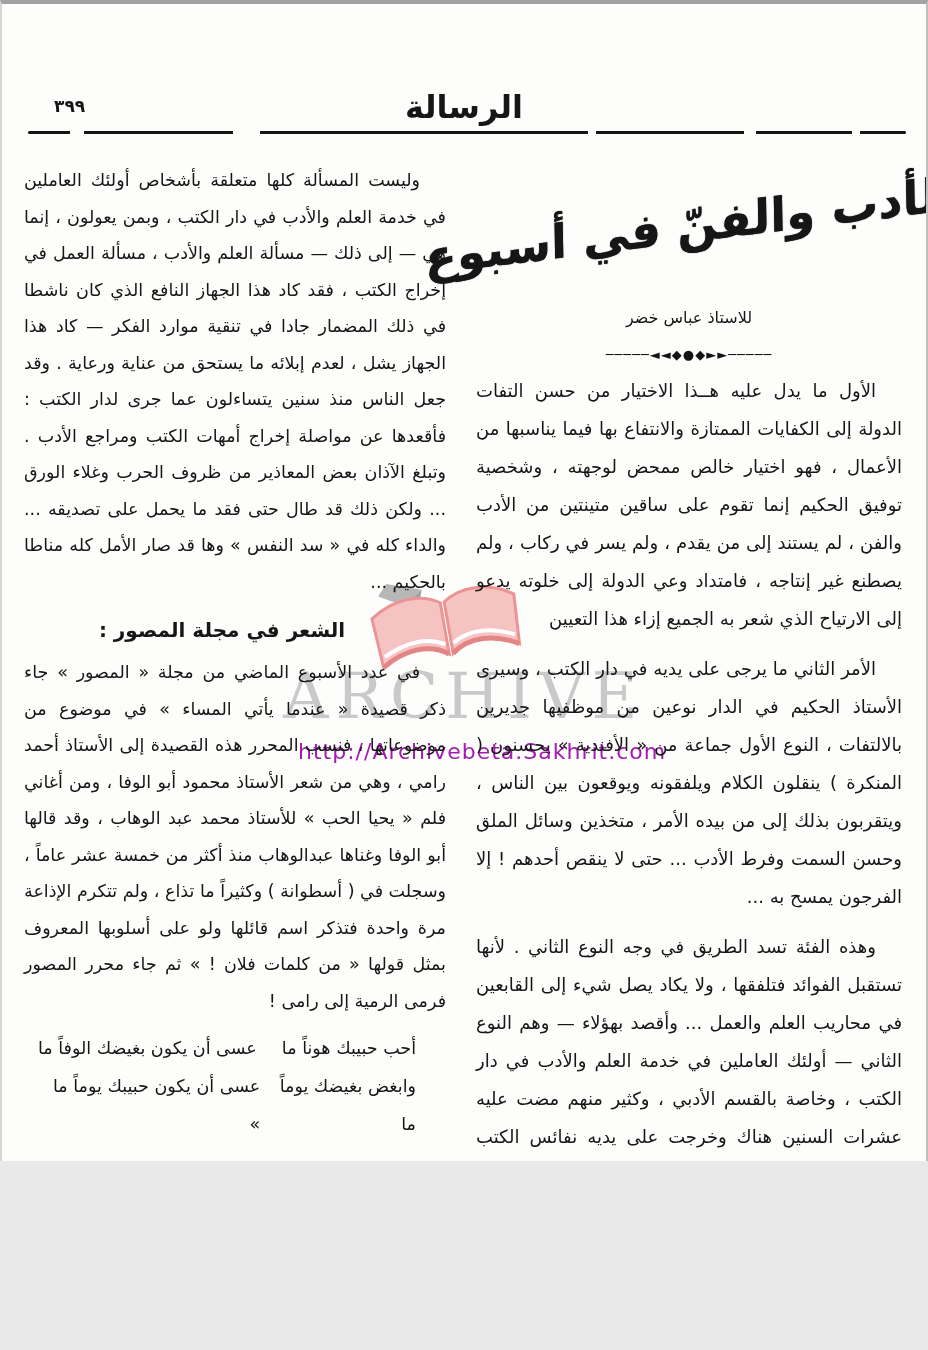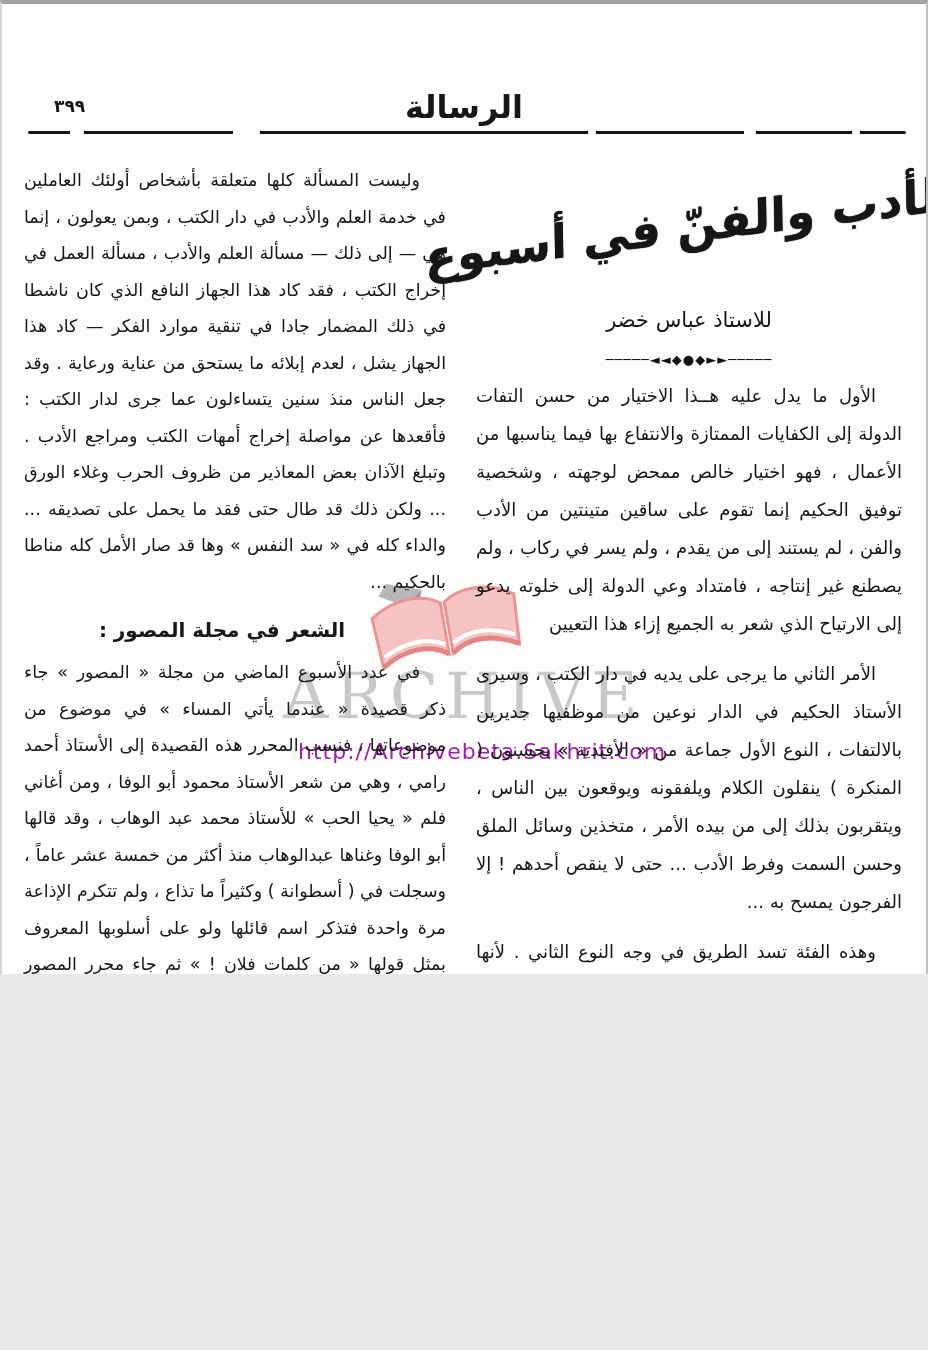--- a/index.html
+++ b/index.html
@@ -1,18 +1,18 @@
 <!DOCTYPE html>
 <html lang="ar" dir="rtl"><head>
 <meta charset="utf-8">
 <style>
   html,body { margin:0; padding:0; background:#e9e9e9; }
   .page {
     position:relative;
-    width:928px; height:974px;
+    width:928px; height:1161px;
     margin:0 auto;
     background:#fdfdfc;
     color:#161616;
     font-family:"DejaVu Sans", sans-serif;
     box-sizing:border-box;
     border-top:4px solid #a2a2a2;
     border-left:2px solid #d6d6d6;
     border-right:2px solid #bfbfbf;
     overflow:hidden;
     direction:rtl;
@@ -65,21 +65,21 @@
   .art-title-wrap {
     height:150px; display:flex; align-items:center; justify-content:center;
     overflow:visible;
   }
   .art-title {
     font-size:47px; font-weight:bold; white-space:nowrap;
     letter-spacing:-1px;
     transform:rotate(-7deg) skewX(-6deg);
     text-shadow:0 0 1px #161616;
   }
-  .byline   { text-align:center; font-size:21px; margin-top:8px; }
+  .byline   { text-align:center; font-size:16px; margin-top:8px; }
   .ornament { text-align:center; margin:20px 0 10px; font-size:13px; letter-spacing:1px; color:#141414; }
 
   .subheading {
     font-size:22px; font-weight:bold; margin:8px 0 16px; text-indent:26px;
   }
   .section-heading {
     font-size:20px; font-weight:bold; margin:18px 0 12px; text-indent:26px;text-align:center;
   }
 
   .body-par {

